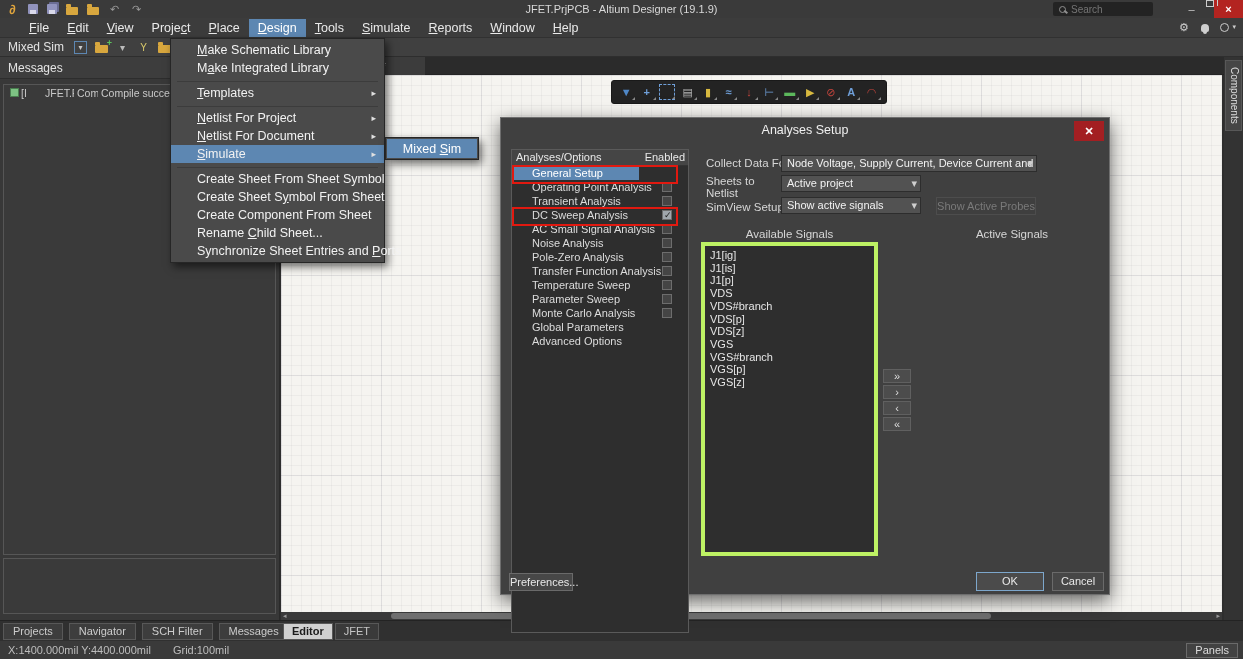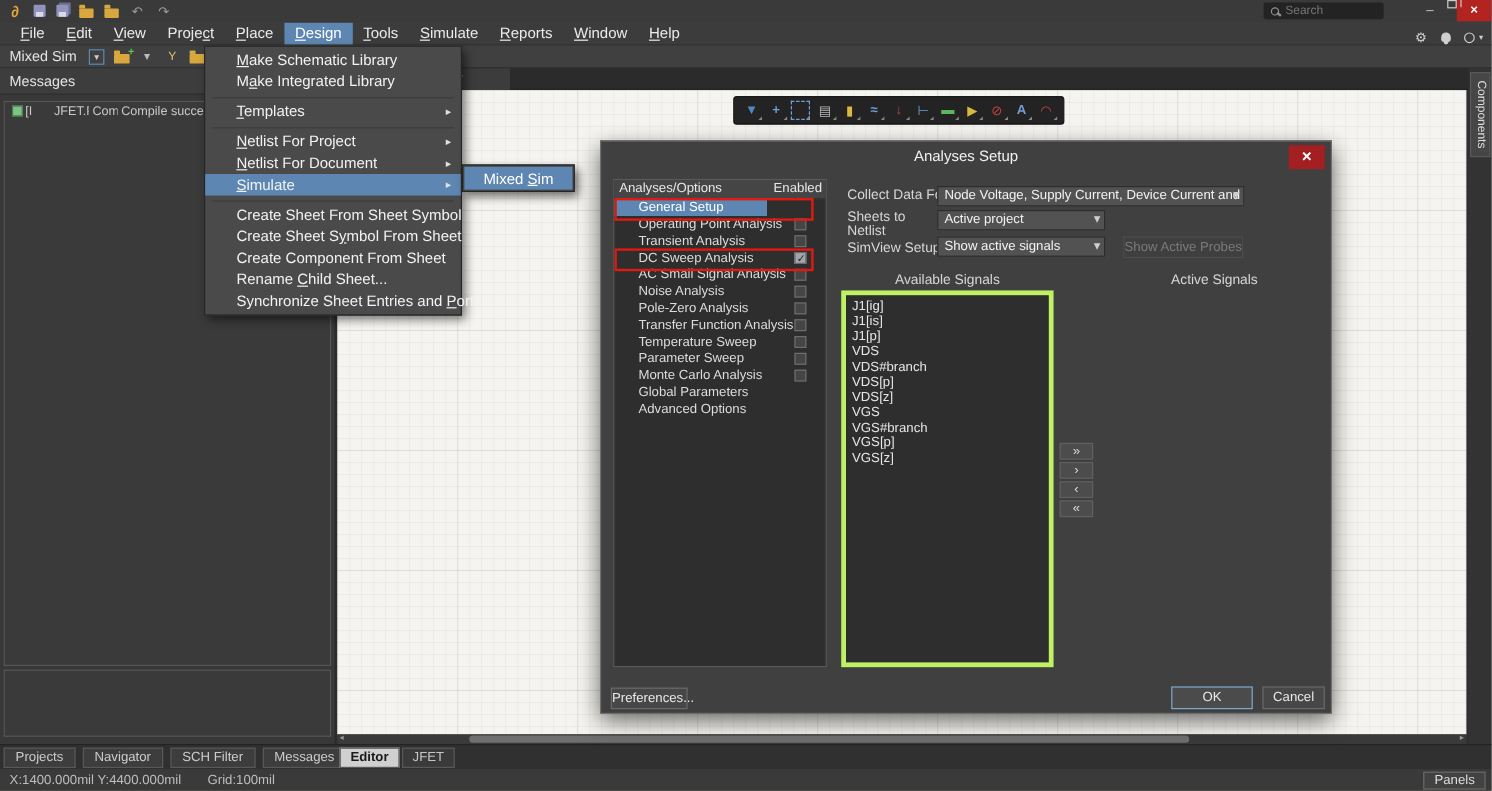--- a/index.html
+++ b/index.html
@@ -12,21 +12,21 @@
   .tb-icons { display:flex; align-items:center; gap:9px; padding-left:6px; z-index:2; }
   .tb-ic { display:inline-flex; align-items:center; justify-content:center; width:13px; height:13px; font-size:11px; color:#999; }
   .win-title { position:absolute; left:0; right:0; text-align:center; font-size:11px; color:#d8d8d8; }
   .searchbox { position:absolute; left:1053px; top:2px; width:100px; height:14px; background:#232323; border-radius:2px; display:flex; align-items:center; gap:5px; padding-left:6px; }
   .search-input { background:transparent; border:none; outline:none; color:#b5b5b5; font-size:10px; width:70px; font-family:"Liberation Sans",sans-serif; }
   .win-btns { position:absolute; right:0; top:0; height:18px; display:flex; }
   .wbtn { width:29px; height:18px; display:flex; align-items:center; justify-content:center; color:#ccc; font-size:11px; }
   .wb-close { background:#b32420; color:#fff; font-weight:bold; }
 
   
-  .menubar { position:absolute; left:0; top:18px; width:1243px; height:20px; background:#3c3c3c; border-bottom:1px solid #313131; display:flex; align-items:flex-end; padding-left:8px; }
+  .menubar { position:absolute; left:0; top:18px; width:1243px; height:20px; background:#3c3c3c; border-bottom:1px solid #313131; display:flex; align-items:center; padding-left:20px; }
   .mb-item { padding:2px 9px; color:#eaeaea; font-size:12.5px; white-space:nowrap; }
   .mb-item.active { background:#5d87b2; color:#fff; }
   .mb-right { margin-left:auto; display:flex; align-items:center; gap:11px; padding-right:14px; }
   .mb-ric { display:inline-flex; align-items:center; justify-content:center; width:12px; height:12px; font-size:11px; color:#cfcfcf; }
 
   
   .toolbar { position:absolute; left:0; top:38px; width:1243px; height:19px; background:#404040; border-bottom:1px solid #2e2e2e; display:flex; align-items:center; color:#e2e2e2; }
   .tbar-label { padding:0 10px 0 8px; font-size:12px; }
   .combo-caret { width:13px; height:13px; border:1px solid #5d87b2; display:flex; align-items:center; justify-content:center; font-size:8px; color:#ccc; margin-right:8px; }
   .tbar-icons { display:flex; align-items:center; gap:8px; }
@@ -96,21 +96,21 @@
   .dm-item .mi-arrow { display:none; position:absolute; right:8px; font-size:9px; color:#e0e0e0; }
   .dm-item.submenu .mi-arrow { display:block; }
   .dm-item.separator { height:4px; padding:0; margin:1px 6px 2px 6px; border-bottom:1px solid #3c3c3c; }
   .sim-submenu { position:absolute; left:385px; top:137px; width:94px; background:#4a4a4a; border:1px solid #262626; box-shadow:3px 4px 8px rgba(0,0,0,0.55); z-index:61; padding:1px; }
   .sm-item { height:19px; background:#5d87b2; color:#fff; font-size:12.5px; display:flex; align-items:center; justify-content:center; }
 
   
   .dialog { position:absolute; left:500px; top:117px; width:610px; height:478px; background:#404040; border:1px solid #6e6e6e; box-shadow:0 6px 18px rgba(0,0,0,0.6); z-index:40; font-size:11.5px; color:#dcdcdc; }
   .dlg-title { height:24px; text-align:center; line-height:24px; color:#f0f0f0; font-size:12.5px; }
   .dlg-close { position:absolute; top:3px; right:5px; width:30px; height:20px; background:#a31f22; color:#fff; text-align:center; line-height:20px; font-weight:bold; font-size:11px; }
-  .an-list { position:absolute; left:10px; top:31px; width:178px; height:407px; border:1px solid #5a5a5a; background:#2e2e2e; overflow:hidden; }
+  .an-list { position:absolute; left:10px; top:31px; width:178px; height:484px; border:1px solid #5a5a5a; background:#2e2e2e; overflow:hidden; }
   .an-head { display:flex; justify-content:space-between; height:16px; background:#454545; border-bottom:1px solid #333; color:#e8e8e8; font-size:11px; padding:1px 3px 0 4px; }
   .an-row { height:14px; display:flex; align-items:center; padding-left:20px; position:relative; color:#dcdcdc; font-size:11px; white-space:nowrap; }
   .an-row.selected { background:linear-gradient(to right,#5d87b2 0,#5d87b2 127px,transparent 127px); color:#fff; }
   .an-check { display:none; position:absolute; left:150px; top:2px; width:10px; height:10px; background:#454545; border:1px solid #6d6d6d; }
   .an-row.has-checkbox .an-check { display:block; }
   .an-row.checked .an-check { background:#a0a6ac; }
   .an-row.checked .an-check::after { content:"✓"; position:absolute; left:1px; top:-1px; font-size:9px; color:#222; }
   .an-row.annotated::before { content:""; position:absolute; left:0; top:-1px; width:162px; height:15px; border:2px solid #e11910; pointer-events:none; z-index:2; }
   .dlg-label { position:absolute; color:#d6d6d6; font-size:11.5px; line-height:12px; }
   .dd { position:absolute; height:17px; background:#525252; border:1px solid #2d2d2d; color:#f2f2f2; font-size:11px; line-height:15px; padding:0 16px 0 5px; white-space:nowrap; overflow:hidden; }
@@ -144,20 +144,21 @@
   <div class="tb-icons">
 
   <span class="tb-ic ic-altium">∂</span>
       <span class="tb-ic ic-floppy"></span>
       <span class="tb-ic ic-floppy ic-floppy-multi"></span>
       <span class="tb-ic ic-folder"></span>
       <span class="tb-ic ic-folder"></span>
       <span class="tb-ic" style="color: rgb(154, 154, 154);">↶</span>
       <span class="tb-ic" style="color: rgb(154, 154, 154);">↷</span>
     </div>
+  <div class="win-title">JFET.PrjPCB - Altium Designer (19.1.9)</div>
   <div class="searchbox">
     <span class="ic-search"></span>
     <input class="search-input" placeholder="Search" style="">
   </div>
   <div class="win-btns">
 
   <span class="wbtn">–</span>
       <span class="wbtn ic-restore"></span>
       <span class="wbtn wb-close">×</span>
     </div>

